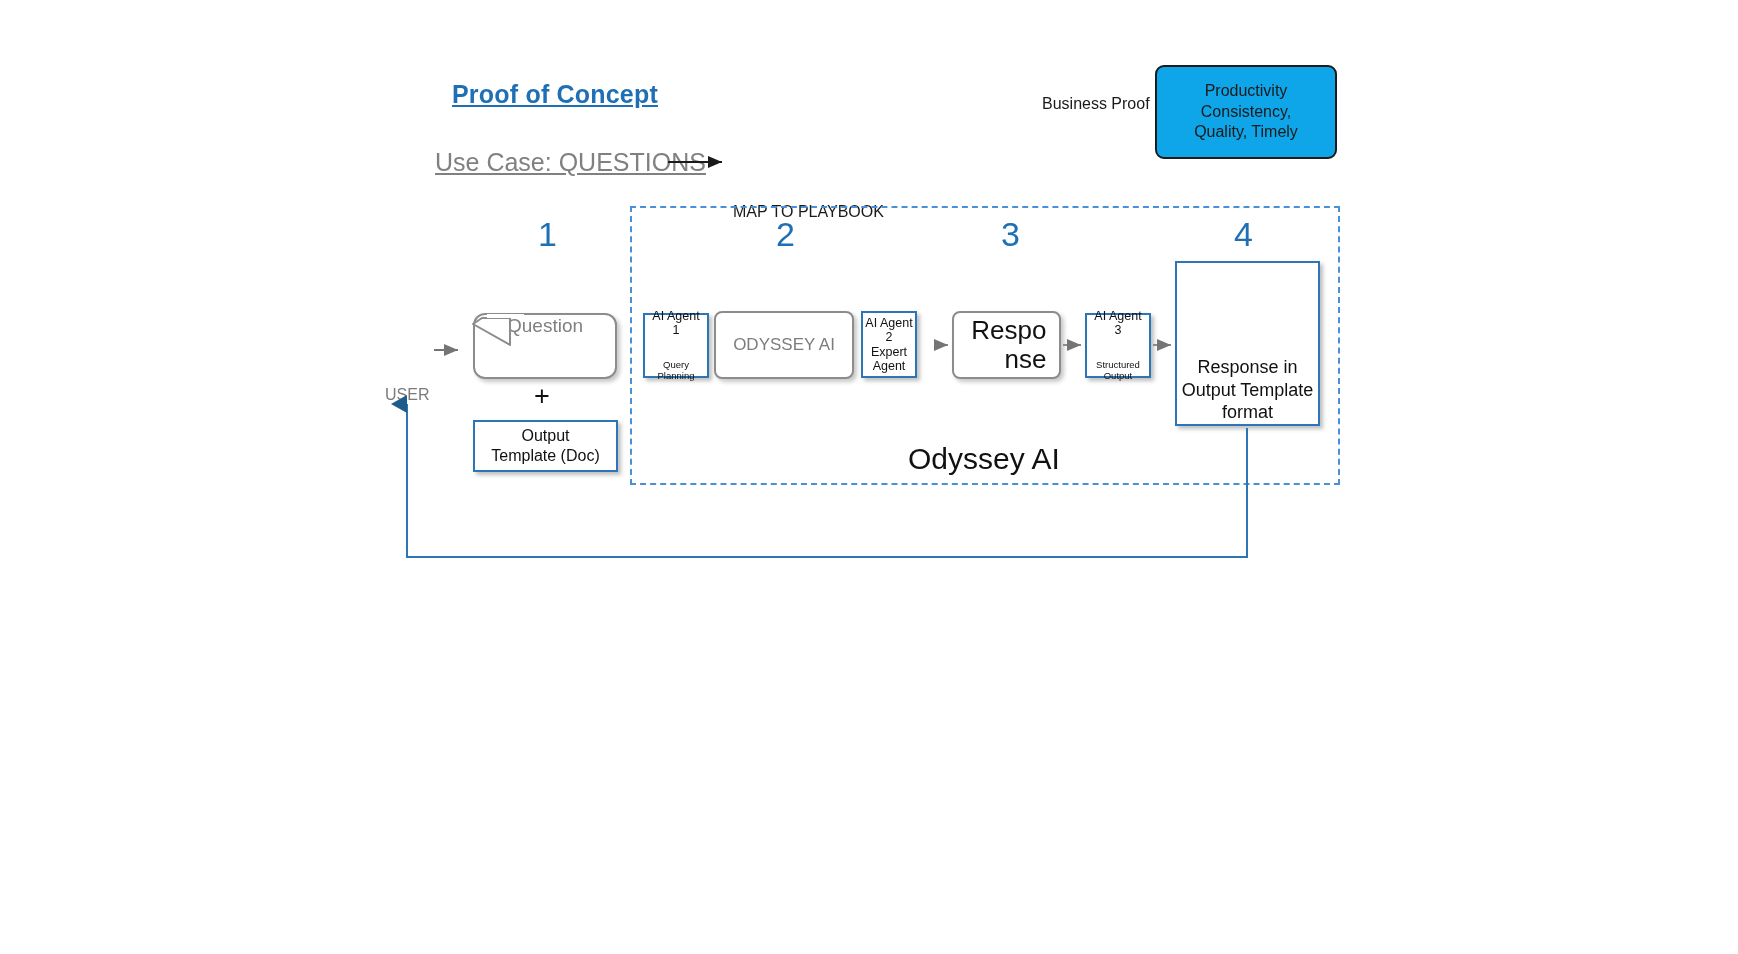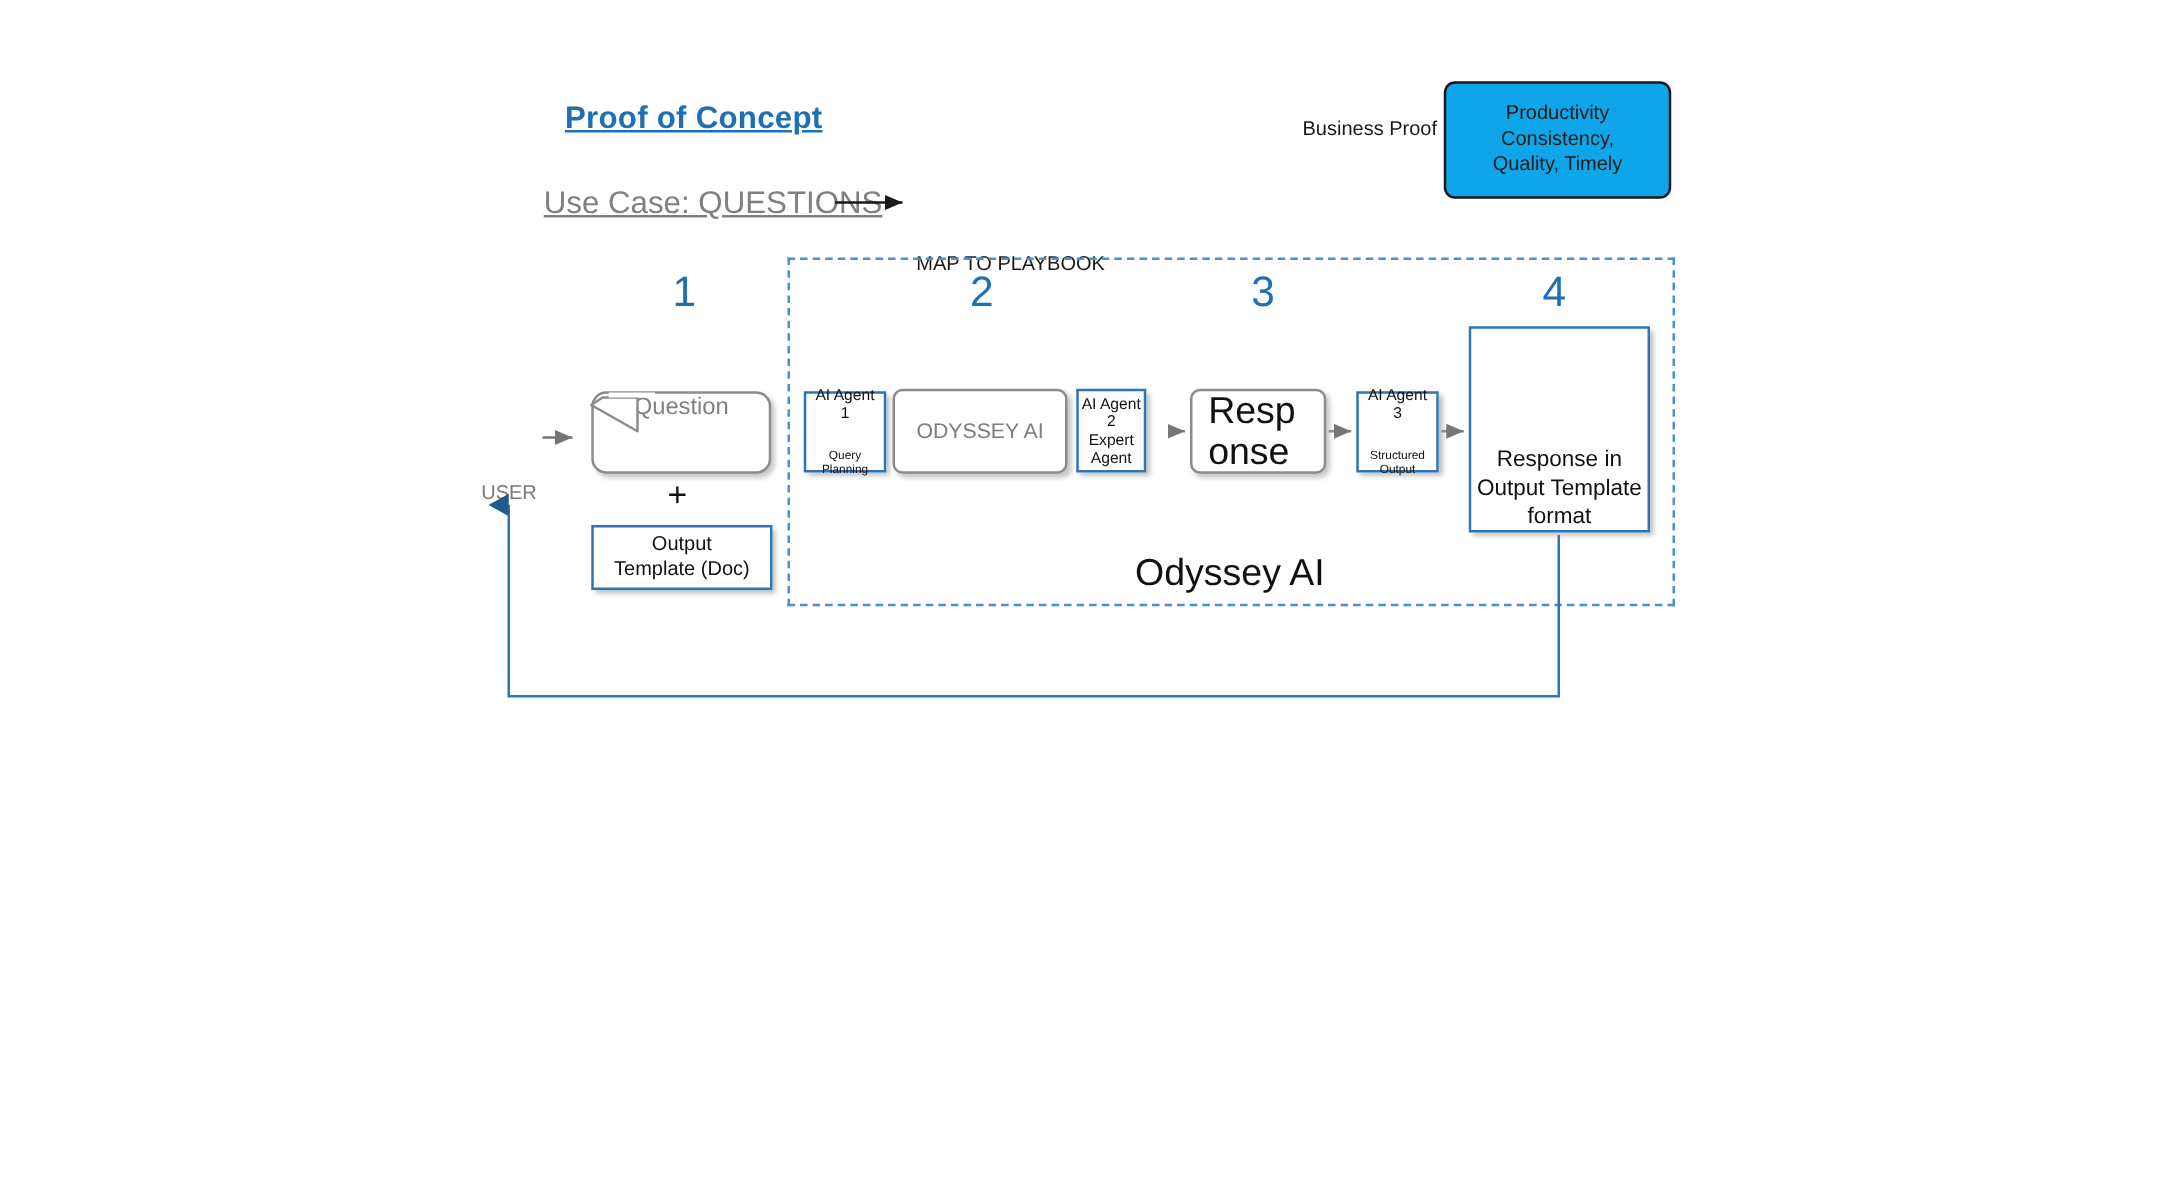--- a/index.html
+++ b/index.html
@@ -217,23 +217,23 @@
     color: #7d7d7d;
     white-space: nowrap;
   }
   #response-box {
     left: 952px;
     top: 311px;
     width: 109px;
     height: 68px;
   }
   #response-box .txt {
-    font-size: 30px;
-    color: #111;
-    text-align: left;
+    font-size: 26px;
+    color: #111;
+    text-align: right;
     line-height: 1.1;
     width: 80px;
     word-break: break-all;
   }
 
   
   #final-response-box {
     left: 1175px;
     top: 261px;
     width: 145px;

